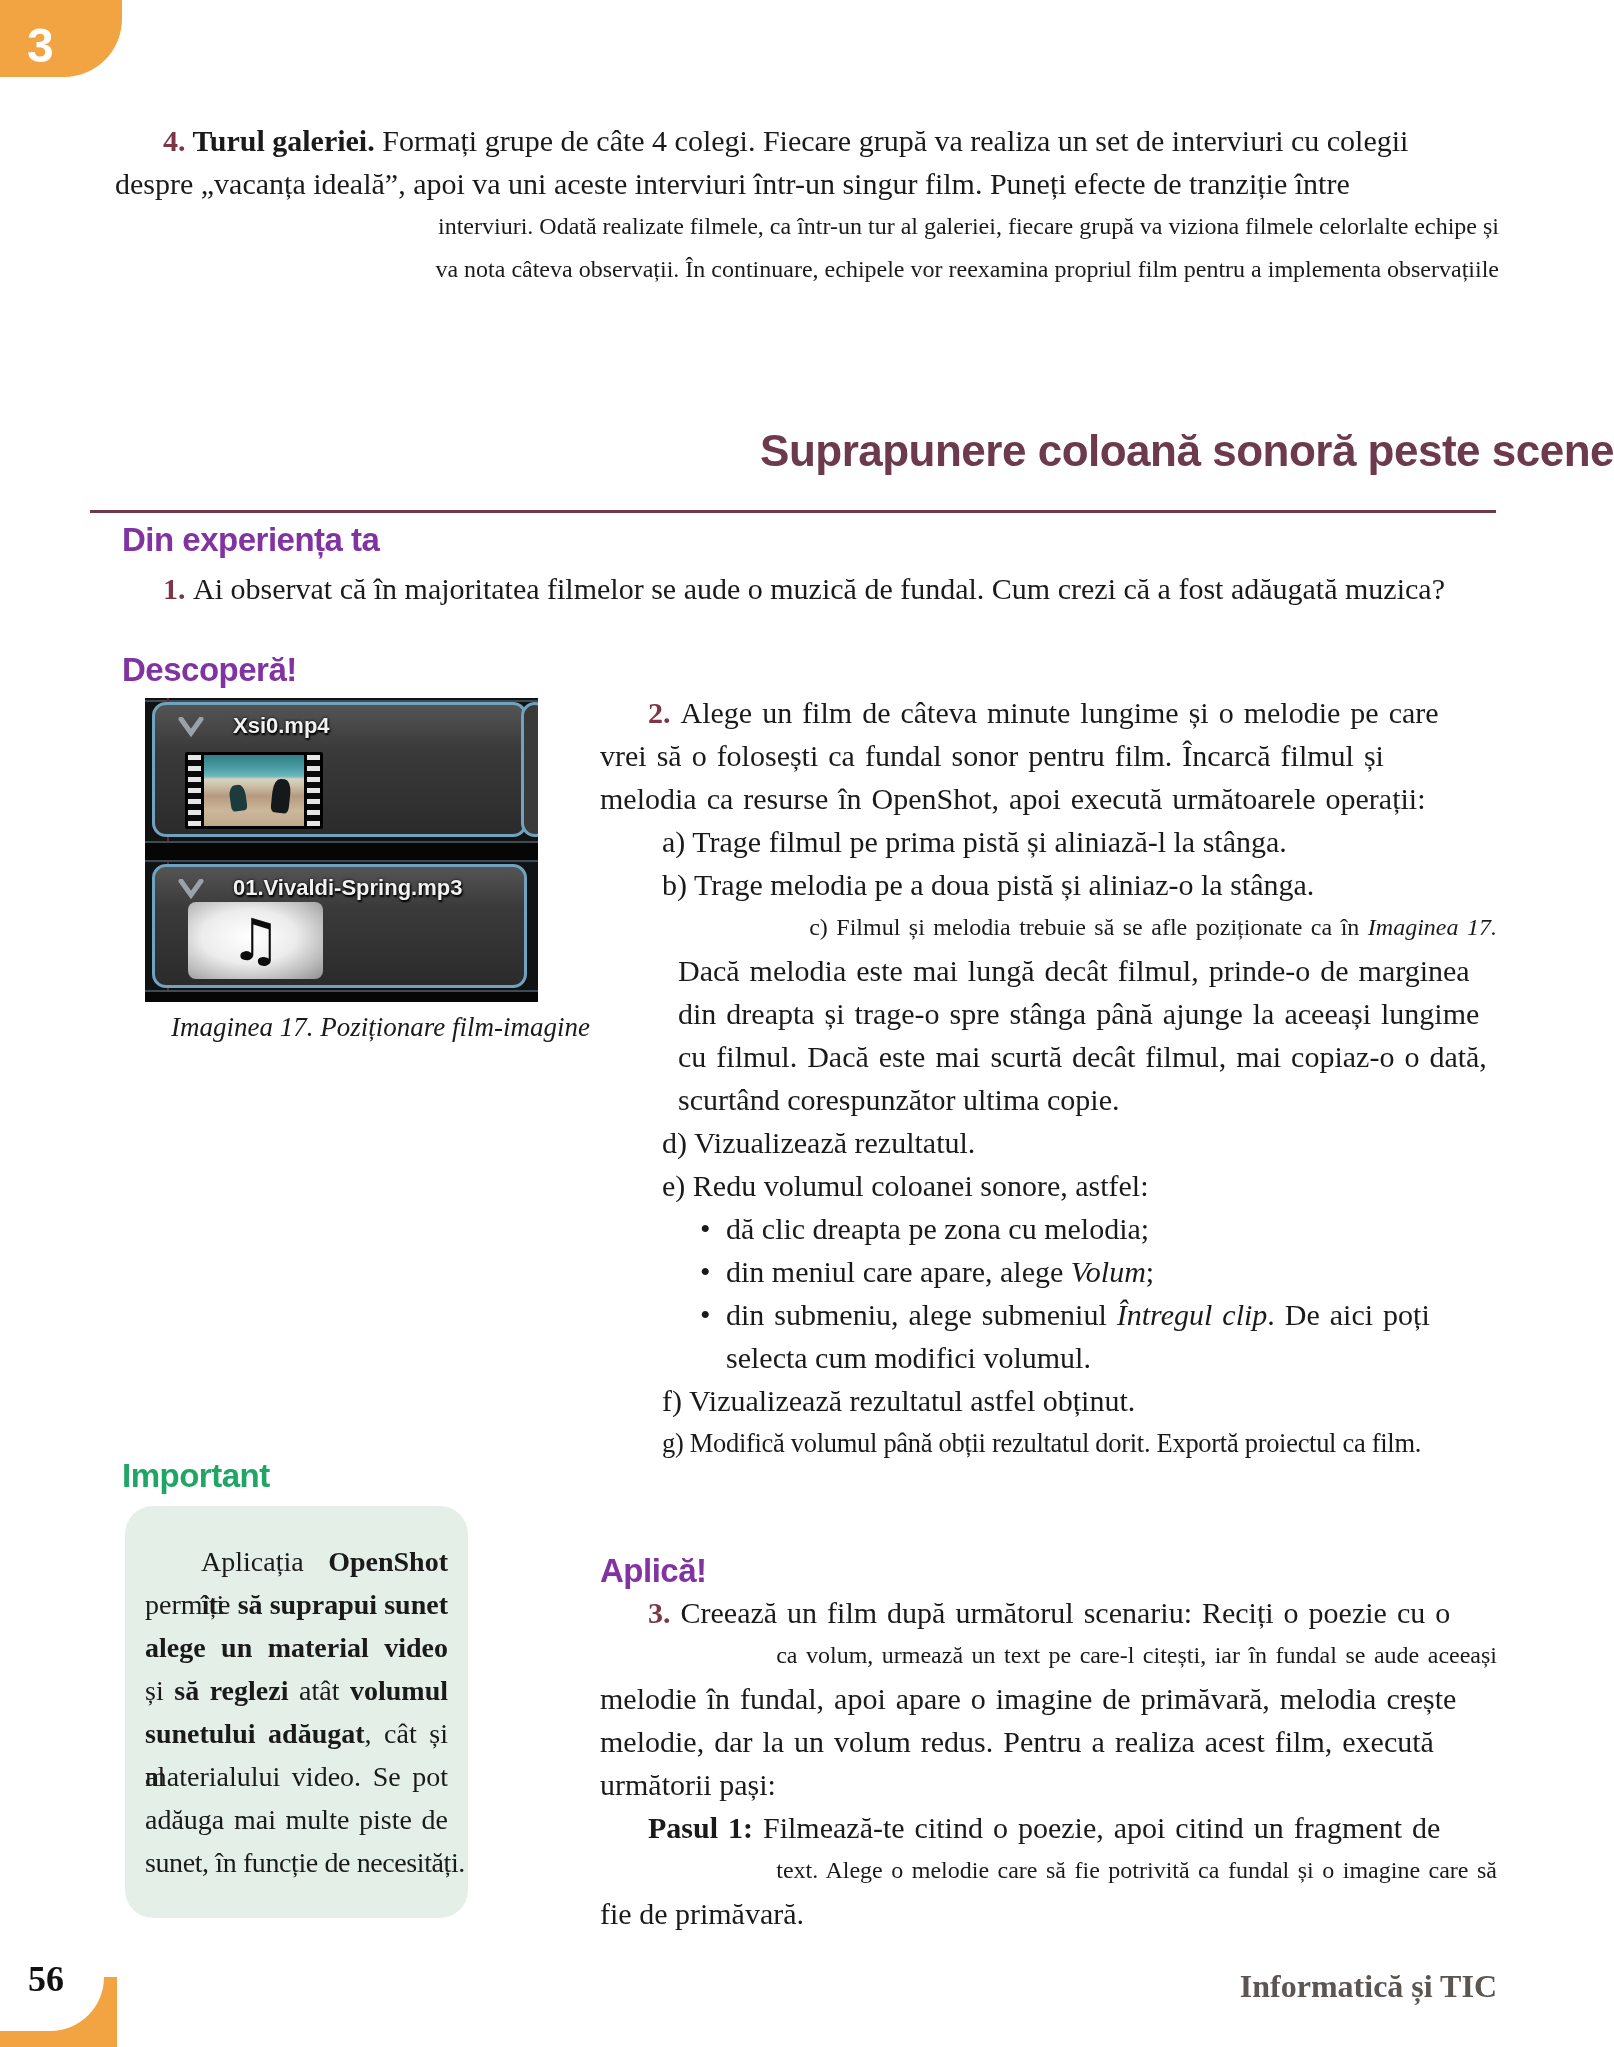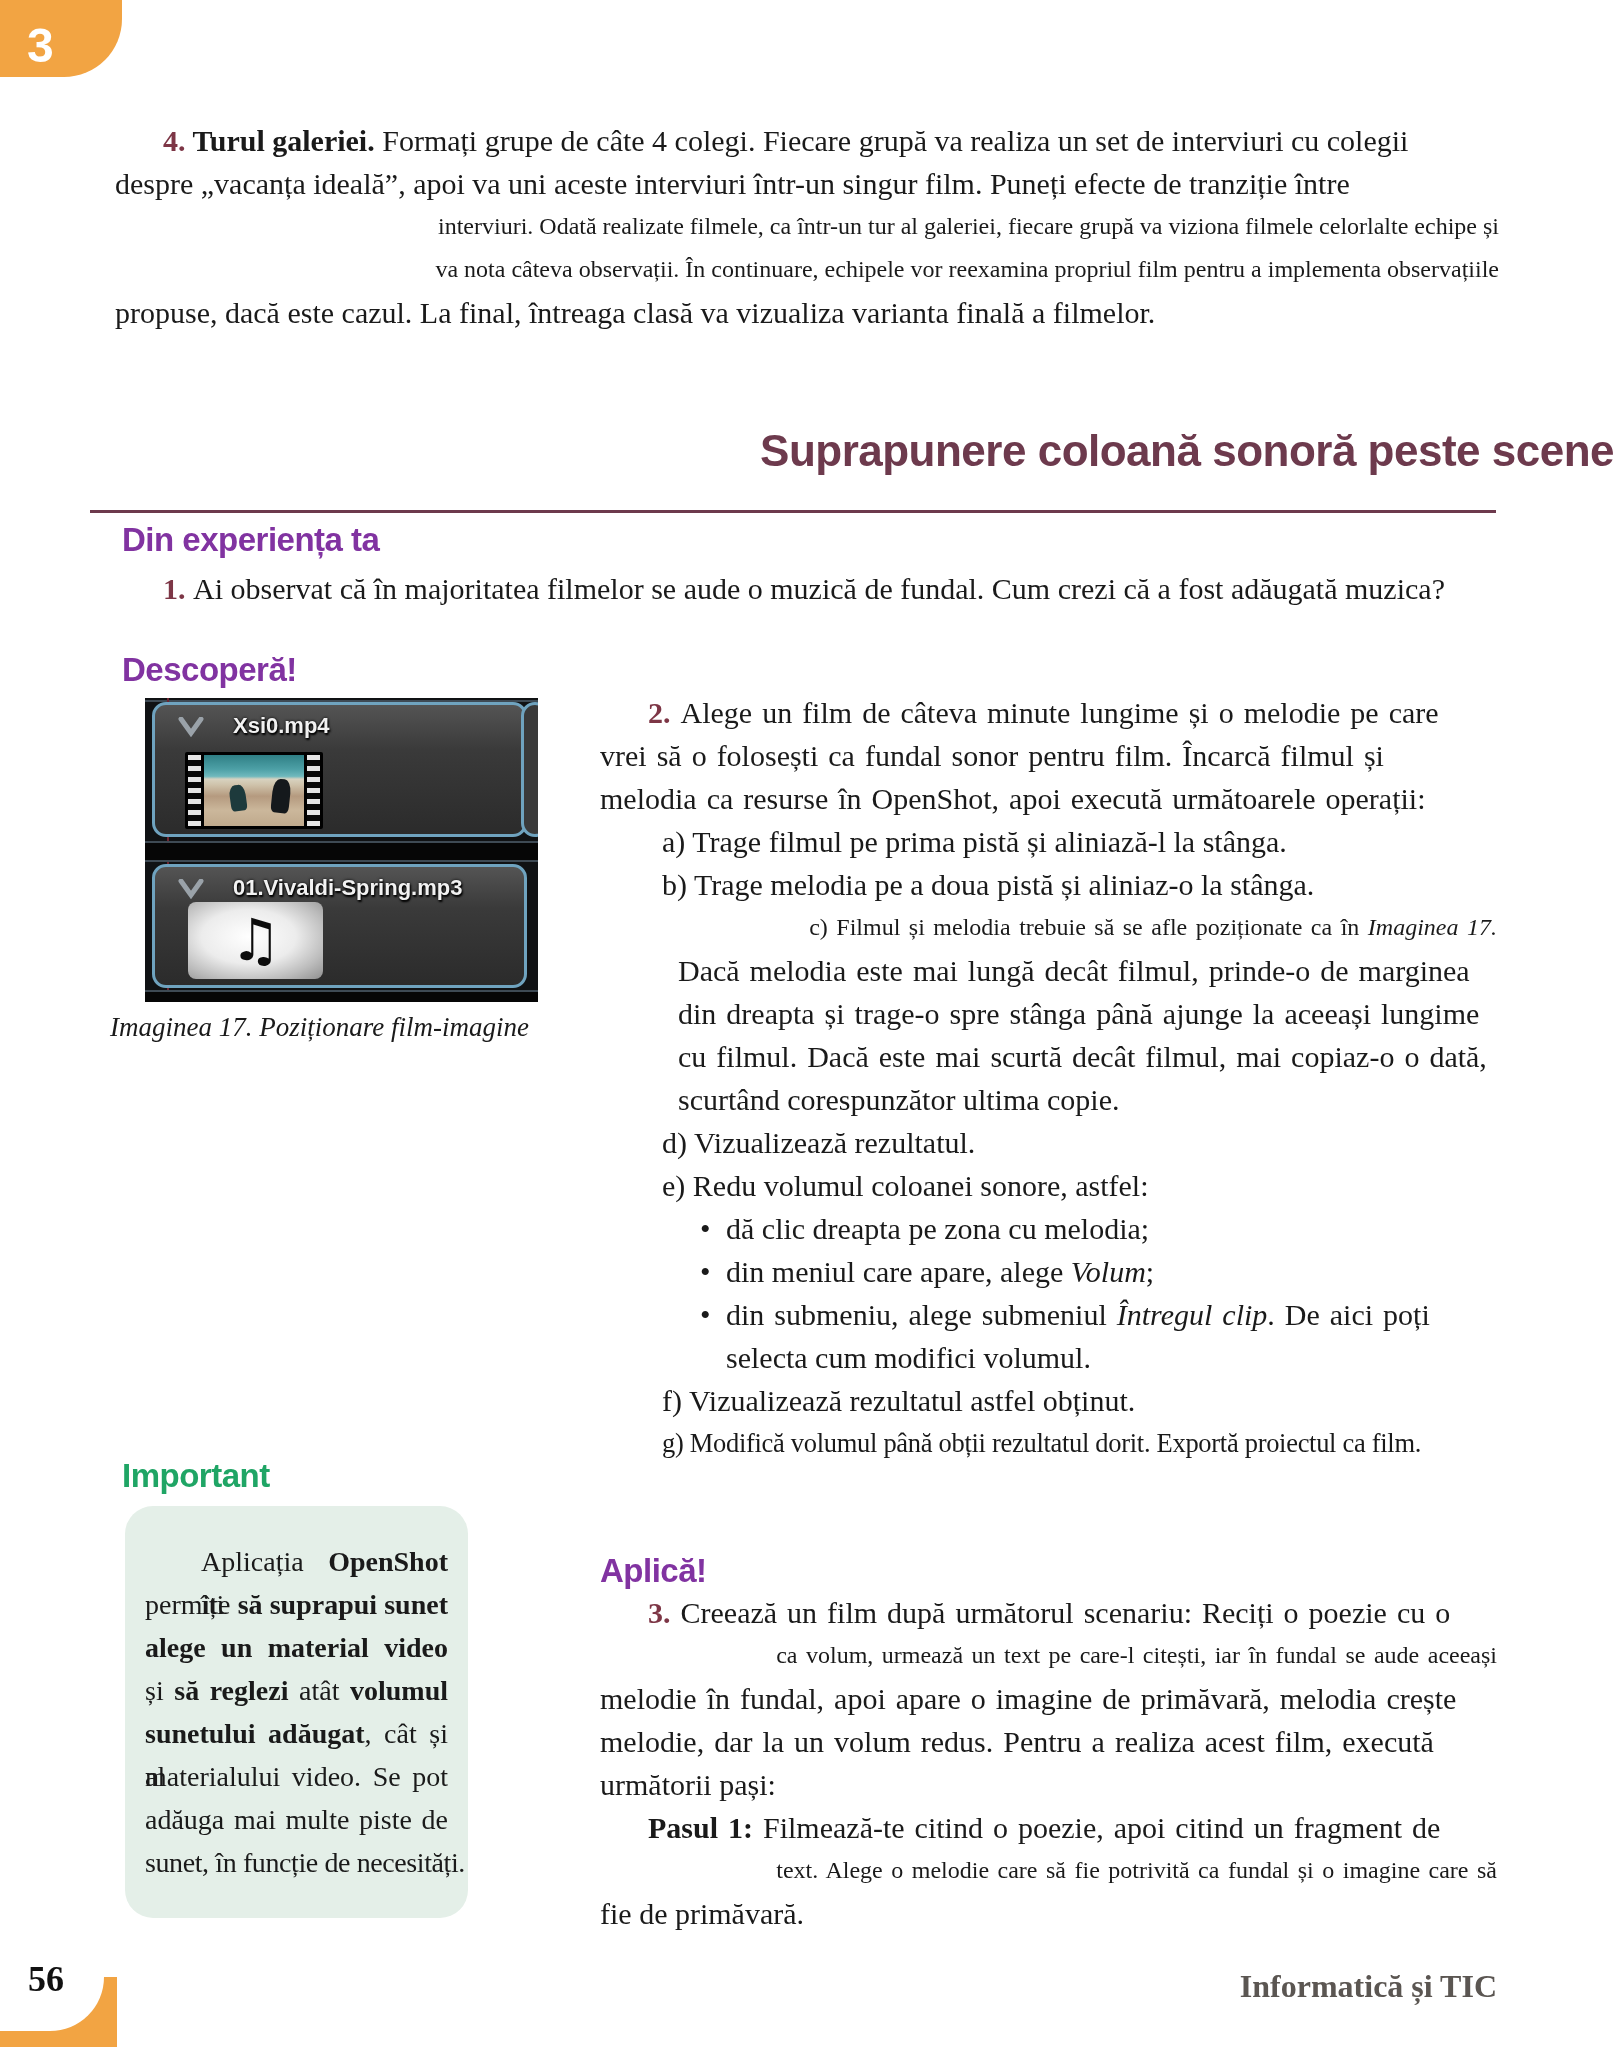--- a/index.html
+++ b/index.html
@@ -66,21 +66,21 @@
         background:linear-gradient(180deg,#2f7f85 0%,#4da0a6 20%,#6fb9bd 30%,#d8d2c0 34%,#cfc3ab 42%,#b59a7f 58%,#cbb79b 78%,#bfa98c 100%);}
   .fg{position:absolute;border-radius:40% 40% 20% 20%;}
   #fg1{left:26%;top:42%;width:16px;height:26px;background:#1d3a3c;transform:rotate(-8deg);}
   #fg2{left:68%;top:34%;width:18px;height:34px;background:#15191c;transform:rotate(6deg);}
   #music-tile{position:absolute;left:33px;top:35px;width:135px;height:77px;border-radius:8px;
         background:radial-gradient(ellipse at 45% 45%,#ffffff 0%,#ececec 45%,#bcbcbc 75%,#8f8f8f 100%);
         text-align:center;}
   #music-tile span{font-family:"DejaVu Sans",sans-serif;font-size:58px;line-height:77px;color:#0c0c0c;}
 
   #caption{position:absolute;left:110px;top:1006px;width:480px;height:43px;line-height:43px;
-        text-align:left;font-style:italic;font-size:27px;color:#1a1a1a;}
+        text-align:right;font-style:italic;font-size:27px;color:#1a1a1a;}
 
   #task2{position:absolute;left:600px;top:691px;width:897px;}
   #task3{position:absolute;left:600px;top:1591px;width:897px;}
 
   
   #impbox{position:absolute;left:125px;top:1506px;width:343px;height:412px;border-radius:28px;
         background:#e4efe8;box-sizing:border-box;padding:34px 20px 0 20px;}
   .gln{height:43px;line-height:43px;font-size:28px;}
   .gj{text-align:justify;text-align-last:justify;}
   .gind{padding-left:56px;}
@@ -101,21 +101,20 @@
 
   <div id="badge">
     <span>3</span>
   </div>
 
   <div id="para4">
       <div class="ln ind"><span class="num">4. </span><span class="b">Turul galeriei. </span><span>Formați grupe de câte 4 colegi. Fiecare grupă va realiza un set de interviuri cu colegii</span></div>
       <div class="ln "><span>despre „vacanța ideală”, apoi va uni aceste interviuri într-un singur film. Puneți efecte de tranziție între</span></div>
       <div class="ln f28"><span>interviuri. Odată realizate filmele, ca într-un tur al galeriei, fiecare grupă va viziona filmele celorlalte echipe și</span></div>
       <div class="ln f28"><span>va nota câteva observații. În continuare, echipele vor reexamina propriul film pentru a implementa observațiile</span></div>
-      <div class="ln "><span>propuse, dacă este cazul. La final, întreaga clasă va vizualiza varianta finală a filmelor.</span></div>
     </div>
 
   <div id="main-title">Suprapunere coloană sonoră peste scene</div>
   <div id="rule"></div>
 
   <div id="h-exp" class="sec-h">Din experiența ta</div>
   <div id="item1">
       <div class="ln ind"><span class="num">1. </span><span>Ai observat că în majoritatea filmelor se aude o muzică de fundal. Cum crezi că a fost adăugată muzica?</span></div>
     </div>
 

